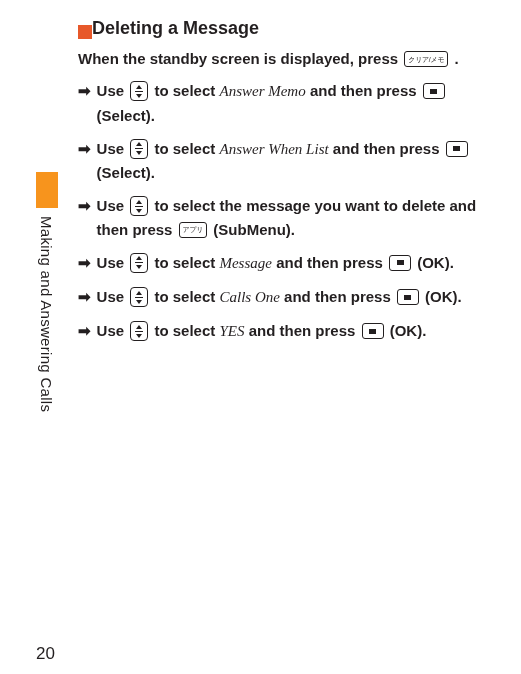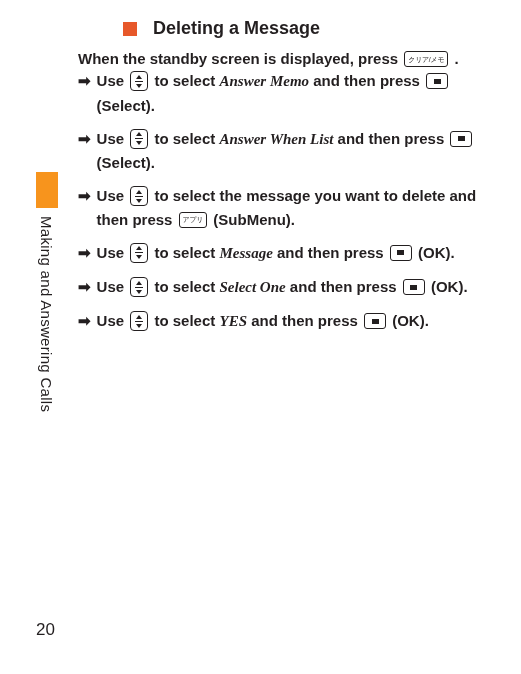--- a/index.html
+++ b/index.html
@@ -4,39 +4,40 @@
 <style>
   * { margin:0; padding:0; box-sizing:border-box; }
   body {
     width:521px; height:674px;
     font-family: Arial, Helvetica, sans-serif;
     background:#fff; color:#231f20;
     position:relative; overflow:hidden;
   }
   .page { position:absolute; inset:0; }
   .content { padding:18px 28px 0 78px; }
-  .heading { display:flex; align-items:center; gap:16px; margin-bottom:10px;margin-left:45px; }
+  .heading { display:flex; align-items:flex-end; gap:0; margin-bottom:10px; }
   .heading-marker {
     width:14px; height:14px; background:#e7582a; flex:0 0 auto;
   }
   .heading-text { font-weight:bold; font-size:18px; }
   .lead {
     font-weight:bold; font-size:15px; line-height:1.35;
+    margin-bottom:10px;
   }
   .lead .inline-key { vertical-align:middle; }
   .step-list { list-style:none; }
   .step {
     display:flex; gap:6px; margin-bottom:10px;
     font-weight:bold; font-size:15px; line-height:1.55;
   }
   .step-arrow { flex:0 0 auto; font-size:15px; line-height:1.55; }
   .step-text { flex:1 1 auto; }
   .term {
     font-family: Georgia, 'Times New Roman', serif;
-    font-style: italic; font-weight:bold;
+    font-style: italic; font-weight:normal;
   }
   .key {
     display:inline-flex; align-items:center; justify-content:center;
     min-width:22px; height:16px;
     border:1px solid #231f20; border-radius:3px;
     background:#fff;
     padding:0 3px;
     vertical-align:middle;
     position:relative; top:-1px;
     margin:0 2px;
@@ -63,21 +64,21 @@
     position:absolute; left:36px; top:172px;
     width:22px; height:36px; background:#f7941d;
   }
   .side-label {
     position:absolute; left:38px; top:216px;
     writing-mode: vertical-rl;
     font-size:15px; letter-spacing:0.3px;
     color:#231f20;
   }
   .page-number {
-    position:absolute; left:36px; bottom:34px;
+    position:absolute; left:36px; bottom:10px;
     font-size:17px;
     margin-top:12px;
   }
 </style>
 </head>
 <body>
 
 <div class="page">
 
   <div class="tab"></div>
@@ -133,21 +134,21 @@
               <span class="bar"></span>
               <span class="tri-down"></span>
             </span> to select <span class="term">Message</span> and then press <span class="key key-center-dot"></span> (OK).</span>
         </li>
         <li class="step">
           <span class="step-arrow">➡</span>
           <span class="step-text">Use <span class="key key-updown">
               <span class="tri-up"></span>
               <span class="bar"></span>
               <span class="tri-down"></span>
-            </span> to select <span class="term">Select One</span> and then press <span class="key key-center-dot"></span> (OK).</span>
+            </span> to select <span class="term">Calls One</span> and then press <span class="key key-center-dot"></span> (OK).</span>
         </li>
         <li class="step">
           <span class="step-arrow">➡</span>
           <span class="step-text">Use <span class="key key-updown">
               <span class="tri-up"></span>
               <span class="bar"></span>
               <span class="tri-down"></span>
             </span> to select <span class="term">YES</span> and then press <span class="key key-center-dot"></span> (OK).</span>
         </li>
       </ul>

